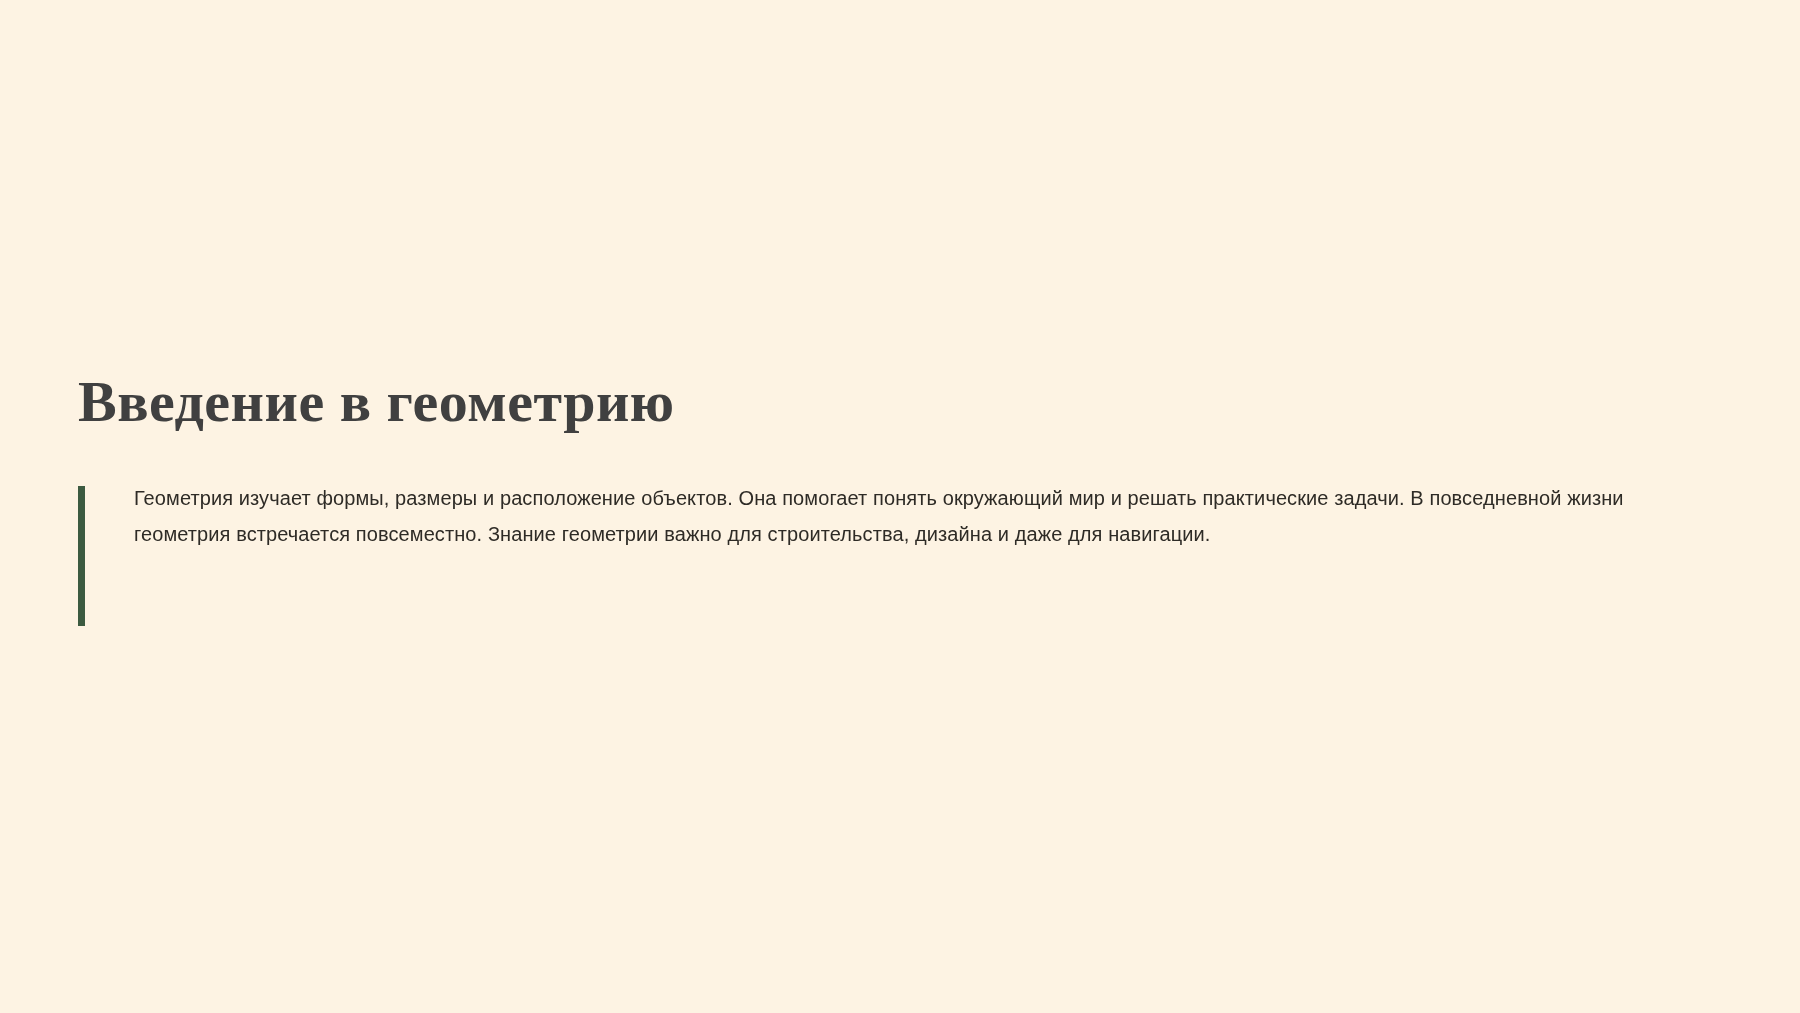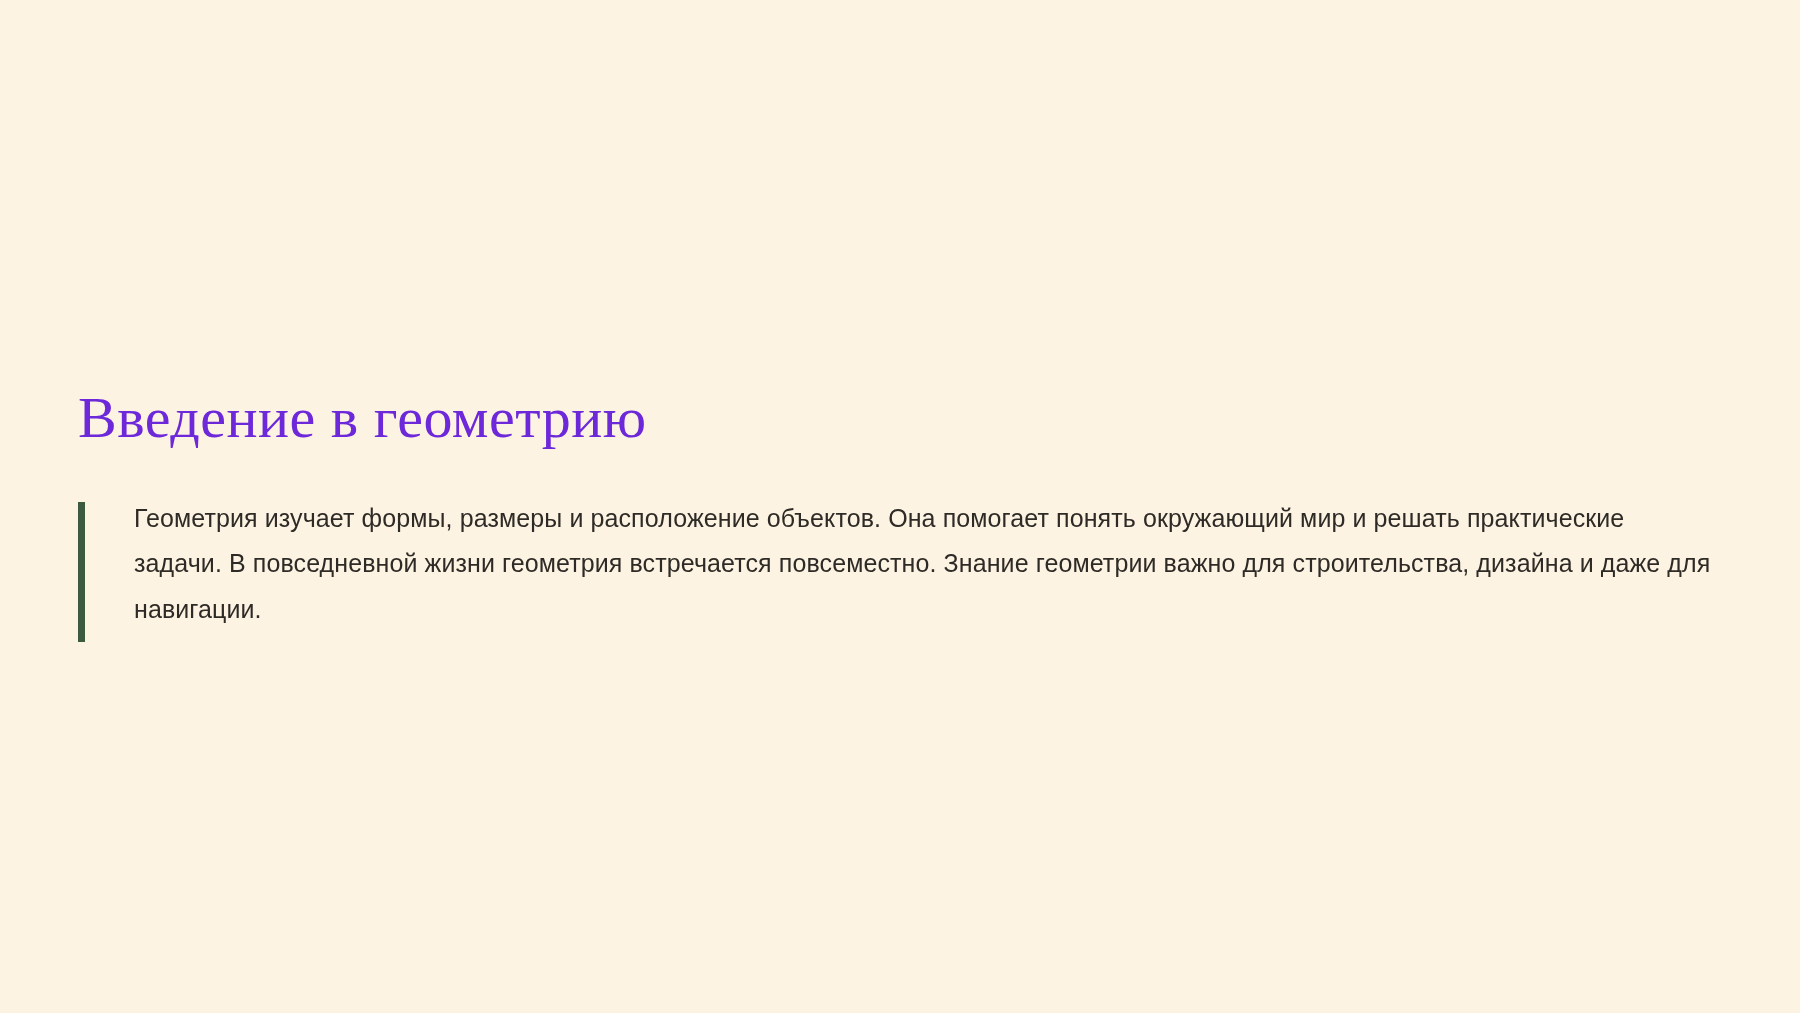--- a/index.html
+++ b/index.html
@@ -22,43 +22,43 @@
   .content {
     position: absolute;
     left: 78px;
     top: 370px;
     width: 1640px;
   }
   .slide-title {
     font-family: "Liberation Serif", "DejaVu Serif", serif;
     font-size: 58px;
     line-height: 1.1;
-    font-weight: 400;
-    color: #6d28d9;
+    font-weight: 700;
+    color: #404040;
     letter-spacing: 0.5px;
-    margin: 16px 0 46px 0;
+    margin: 0 0 46px 0;
     white-space: nowrap;
   }
   .body-block {
     position: relative;
     padding-left: 56px;
     max-width: 1600px;
   }
   .accent-bar {
     position: absolute;
     left: 0;
     top: 6px;
     width: 7px;
     height: 140px;
     background: #3C5A40;
   }
   .body-text {
     margin: 0;
     font-family: "Liberation Sans", sans-serif;
-    font-size: 25px;
+    font-size: 20px;
     line-height: 1.82;
     color: #2E2B26;
     letter-spacing: 0.1px;
   }
 </style>
 </head>
 <body>
 
 <div class="slide">
   <div class="content">

